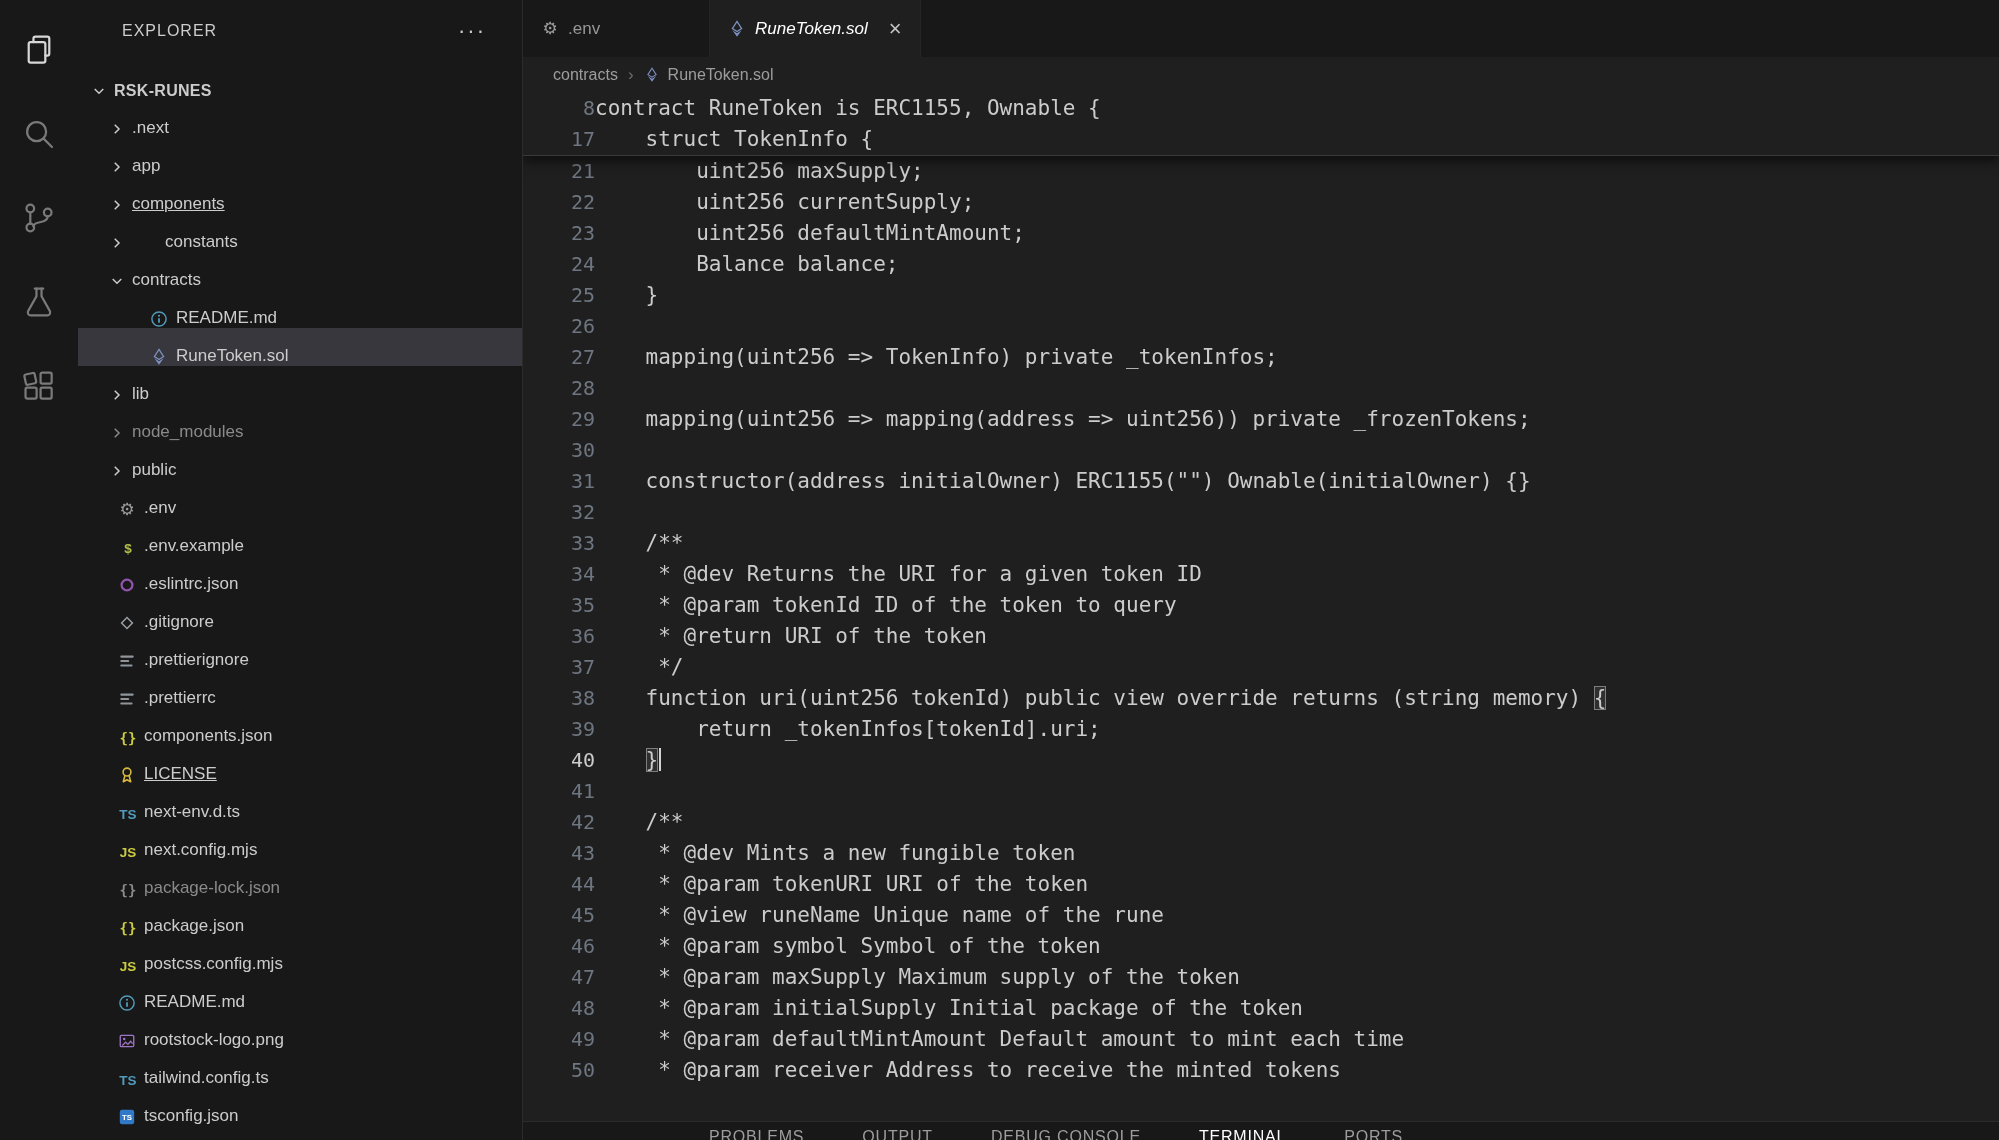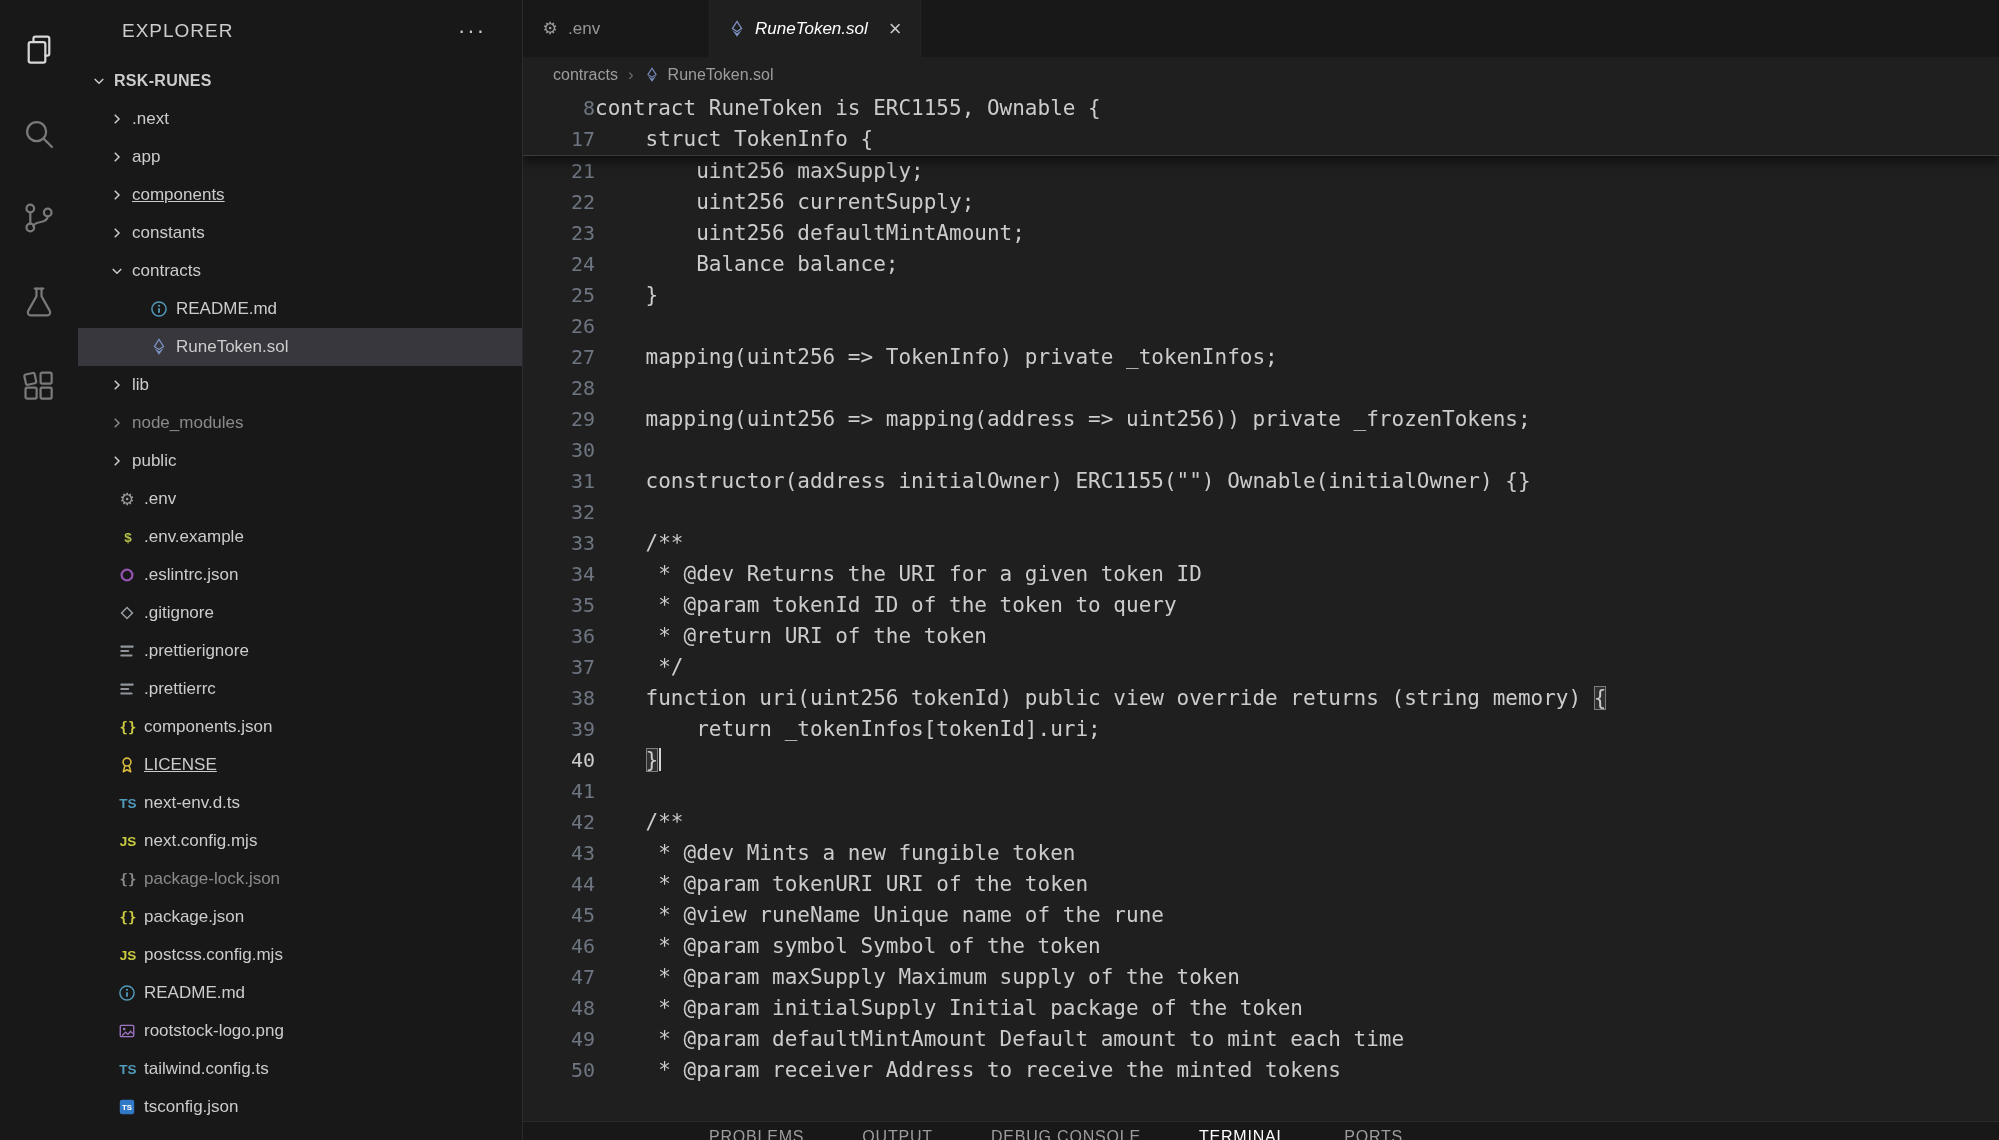--- a/index.html
+++ b/index.html
@@ -9,24 +9,24 @@
 
   
   .activitybar{width:78px;flex:none;background:#181818;display:flex;flex-direction:column;align-items:center;padding-top:8px}
   .abar-item{width:78px;height:84px;display:flex;align-items:center;justify-content:center;color:#7a7a7a;cursor:pointer}
   .abar-item.active{color:#d7d7d7}
   .abar-item svg{width:38px;height:38px}
 
   
   .sidebar{width:444px;flex:none;background:#181818;border-right:1px solid #2b2b2b;display:flex;flex-direction:column;overflow:hidden}
   .sb-header{height:62px;flex:none;display:flex;align-items:center;justify-content:space-between;padding:0 36px 0 44px}
-  .sb-title{font-size:19px;letter-spacing:1px;color:#cccccc}
+  .sb-title{font-size:16px;letter-spacing:1px;color:#cccccc}
   .sb-more{font-size:22px;color:#cccccc;letter-spacing:2px;cursor:pointer;line-height:1}
   .tree{flex:1;overflow:hidden}
-  .row{height:38px;display:flex;align-items:center;cursor:pointer;color:#cccccc}
+  .row{height:38px;display:flex;align-items:flex-end;cursor:pointer;color:#cccccc}
   .row.selected{background:#37373d}
   .row .label{font-size:17px;white-space:nowrap;color:inherit}
   .root-row .label{font-weight:700;font-size:16px;letter-spacing:.3px}
   .dimmed{color:#8a8a8a}
   .dimmed .ticon,.dimmed .gicon{color:#8a8a8a}
 
   .ficon{width:18px;height:18px;flex:none;margin-right:8px}
   .chev{width:18px;height:18px;flex:none;margin-right:6px}
   .gicon{display:inline-block;width:18px;flex:none;margin-right:8px;font-size:17px;line-height:1;color:#9b9b9b;text-align:center}
   .ticon{display:inline-block;width:20px;flex:none;margin-right:6px;text-align:center;font-weight:700;font-size:13.5px;font-family:"Liberation Sans",sans-serif}
@@ -127,21 +127,21 @@
             <path d="M6 4.2 9.8 8 6 11.8" fill="none" stroke="currentColor" stroke-width="1.3"></path>
           </svg>
           <span class="label">app</span>
         </div>
         <div class="row" style="padding-left: 30px; text-decoration: underline;">
           <svg class="chev" viewBox="0 0 16 16">
             <path d="M6 4.2 9.8 8 6 11.8" fill="none" stroke="currentColor" stroke-width="1.3"></path>
           </svg>
           <span class="label">components</span>
         </div>
-        <div class="row" style="padding-left: 30px;">
+        <div class="row" style="padding-left: 30px; gap: 33px;">
           <svg class="chev" viewBox="0 0 16 16">
             <path d="M6 4.2 9.8 8 6 11.8" fill="none" stroke="currentColor" stroke-width="1.3"></path>
           </svg>
           <span class="label">constants</span>
         </div>
         <div class="row" style="padding-left: 30px;">
           <svg class="chev" viewBox="0 0 16 16">
             <path d="M4.2 6.2 8 10l3.8-3.8" fill="none" stroke="currentColor" stroke-width="1.3"></path>
           </svg>
           <span class="label">contracts</span>

